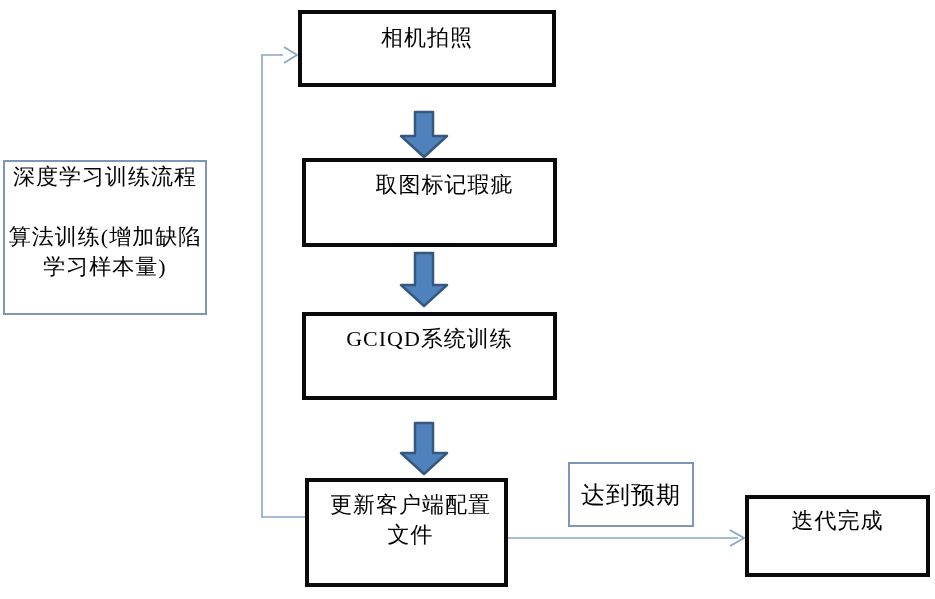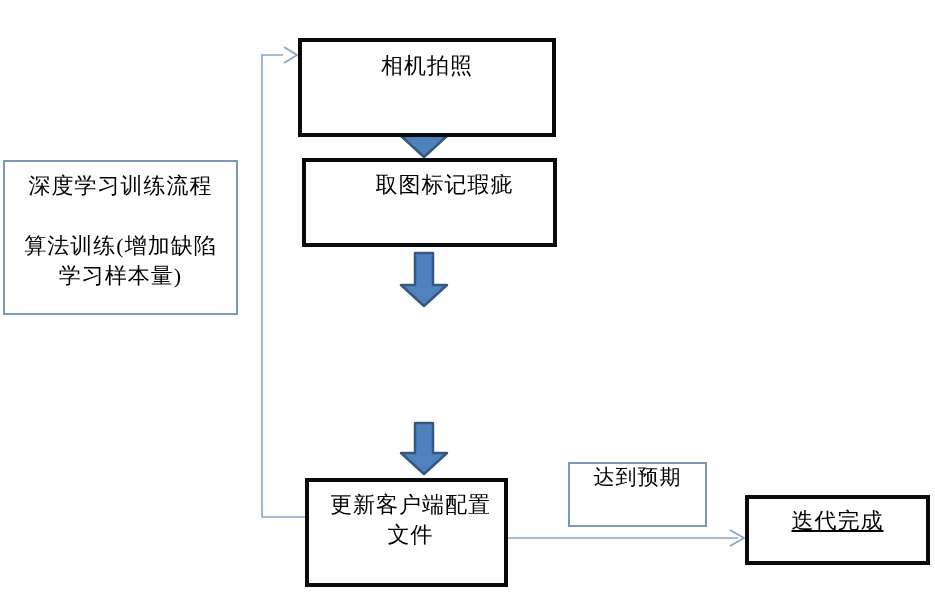--- a/index.html
+++ b/index.html
@@ -55,27 +55,27 @@
   }
   .node .label {
     white-space: pre-line;
   }
   .thick {
     border: 4px solid var(--color-box-border-dark, #0a0a0a);
   }
   .thin {
     border: 2px solid var(--color-box-border-light, #7d97bb);
   }
-  .node-camera  { left: 298px; top: 10px;  width: 258px; height: 99px;  padding-top: 10px; margin-top: 28px; }
+  .node-camera  { left: 298px; top: 10px;  width: 258px; height: 77px;  padding-top: 10px; }
   .node-mark    { left: 302px; top: 158px; width: 255px; height: 89px;  padding-top: 9px; padding-left: 30px; }
   .node-train   { left: 302px; top: 312px; width: 255px; height: 88px;  padding-top: 9px; }
   .node-update  { left: 305px; top: 478px; width: 203px; height: 109px; padding-top: 8px; line-height: 30px; padding-left: 8px; }
-  .node-note    { left: 3px;   top: 160px; width: 235px; height: 155px; padding-top: 9px; line-height: 30px; }
-  .node-expect  { left: 568px; top: 462px; width: 139px; height: 65px;  padding-top: 0; font-size: 21px; }
-  .node-done    { left: 745px; top: 495px; width: 185px; height: 70px;  padding-top: 8px; text-decoration: underline; }
+  .node-note    { left: 3px;   top: 160px; width: 204px; height: 155px; line-height: 30px; }
+  .node-expect  { left: 568px; top: 462px; width: 126px; height: 65px;  padding-top: 16px; font-size: 24px; }
+  .node-done    { left: 745px; top: 495px; width: 185px; height: 82px;  padding-top: 8px; }
 </style>
 </head>
 <body>
 
 <div class="canvas">
 
   <svg class="connector-layer" viewBox="0 0 935 599" xmlns="http://www.w3.org/2000/svg">
 
     <path class="connector" d="M305,517 H262 V55 H283"></path>
     <path class="arrowhead" d="M284,47 L297,55 L284,63"></path>
@@ -89,20 +89,23 @@
   </svg>
 
   <div class="node thick node-camera">
     <span class="label">相机拍照</span>
   </div>
 
   <div class="node thick node-mark">
     <span class="label">取图标记瑕疵</span>
   </div>
 
+  <div class="node thick node-train">
+    <span class="label">GCIQD系统训练</span>
+  </div>
 
   <div class="node thick node-update">
     <span class="label">更新客户端配置
 文件</span>
   </div>
 
   <div class="node thin node-note">
     <span class="label">深度学习训练流程
 
 算法训练(增加缺陷

